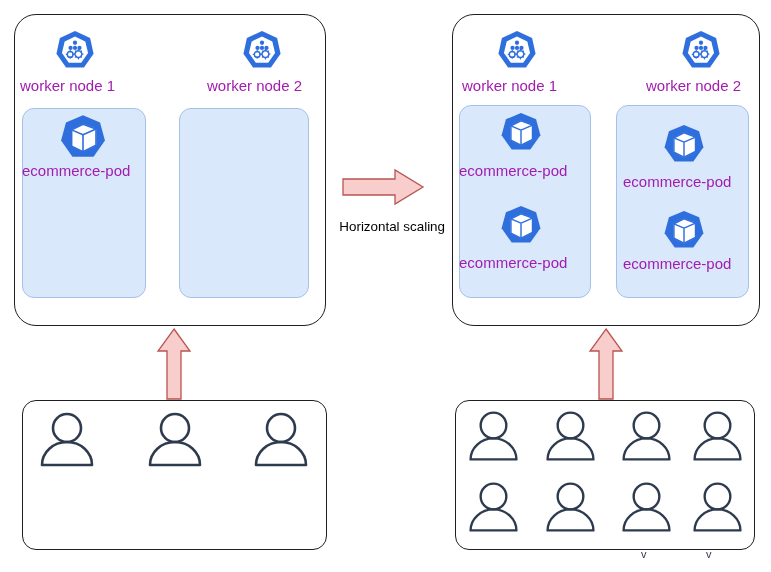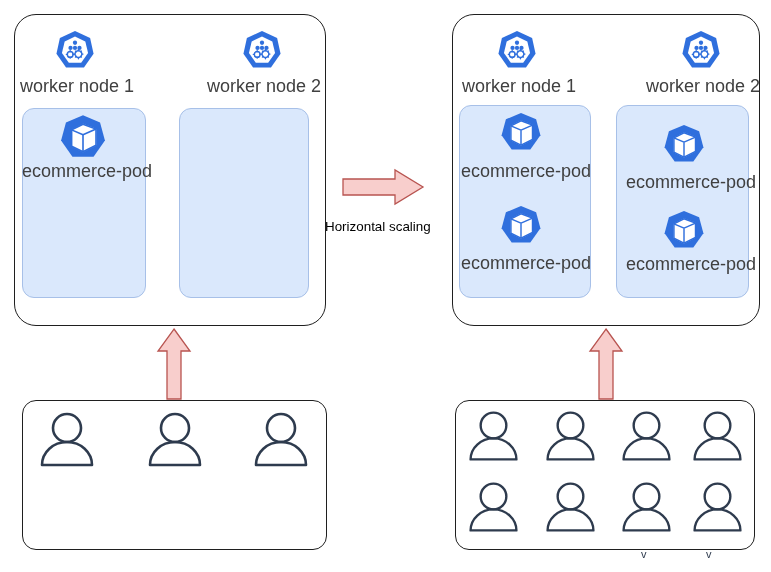--- a/index.html
+++ b/index.html
@@ -35,25 +35,25 @@
   }
 
   .node-box {
     background: #dae8fc;
     border: 1.1px solid #a7c0e8;
     border-radius: 12px;
   }
 
   .node-label, .pod-label {
     position: absolute;
-    color: #404040;
-    font-size: 18px;
+    color: #a21caf;
+    font-size: 15px;
     line-height: 14px;
     white-space: nowrap;
-    text-align: right;
+    text-align: left;
     font-family: "Liberation Sans", sans-serif;
   }
 
   .icon-wrap { position: absolute; }
   .icon-wrap svg { display: block; }
 
   .arrow-label {
     position: absolute;
     font-size: 13.4px;
     color: #000000;
@@ -181,21 +181,21 @@
       <circle cx="30" cy="18" r="14" fill="none" stroke="#2e3b4e" stroke-width="2.6"></circle>
       <path d="M5,55 a25,23 0 0 1 50,0 Z" fill="none" stroke="#2e3b4e" stroke-width="2.6" stroke-linejoin="round"></path>
     </svg>
   </div>
 
   <div class="icon-wrap" style="left:341px; top:168px; width:84px; height:38px;">
     <svg width="84" height="38" viewBox="0 0 84 38">
       <polygon points="2,11 54,11 54,2 82,19 54,36 54,27 2,27" fill="#f8cecc" stroke="#b85450" stroke-width="1.3" stroke-linejoin="miter"></polygon>
     </svg>
   </div>
-  <div class="arrow-label" style="left:325px; top:219px; width:120px; text-align:left;">Horizontal scaling</div>
+  <div class="arrow-label" style="left:325px; top:219px; width:120px; text-align:right;">Horizontal scaling</div>
 
   <div class="abs cluster-box" style="left:452px; top:14px; width:308px; height:312px;"></div>
 
   <div class="icon-wrap" style="left:495px; top:29px; width:44px; height:44px;">
     <svg width="44" height="44" viewBox="0 0 64 64">
       <polygon points="32,3 54,13 59,36 45,56 19,56 5,36 10,13" fill="#2f6fdd"></polygon>
       <polygon points="32,11 47,18 51,35 41,49 23,49 13,35 17,18" fill="#ffffff"></polygon>
       <g fill="#2f6fdd">
         <circle cx="32" cy="20" r="3.1"></circle>
         <circle cx="25.5" cy="27.5" r="3.1"></circle>

